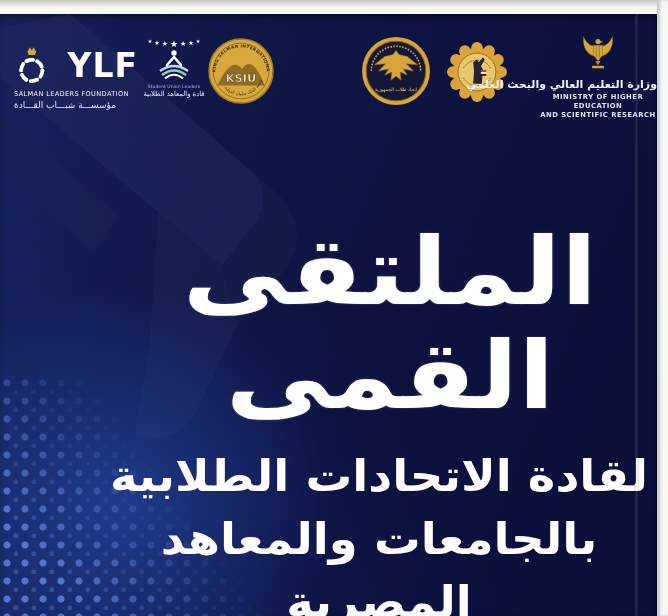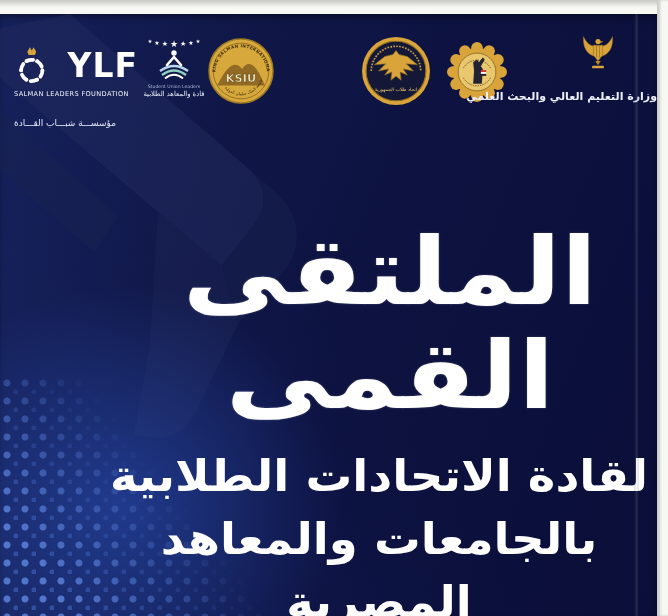--- a/index.html
+++ b/index.html
@@ -34,36 +34,36 @@
   }
   .crease{ position:absolute; left:634px; top:0; width:5px; height:602px; opacity:.45;
     background:linear-gradient(90deg, rgba(0,0,0,.3), rgba(170,185,225,.35) 50%, rgba(0,0,0,.25)); }
   
   .logo-bar{ position:absolute; left:0; top:0; width:657px; height:120px; }
   .logo{ position:absolute; color:#fff; text-align:center; }
   .ylf{ left:14px; top:30px; width:124px; text-align:left; }
   .ylf-row{ display:flex; align-items:center; gap:18px; }
   .ylf-acronym{ font-size:33px; font-weight:bold; letter-spacing:1px; line-height:36px; }
   .ylf-en{ font-size:6.6px; letter-spacing:.35px; margin-top:2px; color:#f2f4fb; white-space:nowrap; }
-  .ylf-ar{ font-size:9px; margin-top:20px; color:#dfe5f5; direction:rtl; }
+  .ylf-ar{ font-size:9px; margin-top:2px; color:#dfe5f5; direction:rtl; }
   .sul{ left:138px; top:22px; width:72px; }
   .stars{ height:13px; display:flex; justify-content:center; align-items:flex-end; gap:2px; color:#fff; }
   .stars span{ display:inline-block; line-height:1; }
   .s1{ font-size:5px; transform:translateY(-5px);} .s2{ font-size:6px; transform:translateY(-3px);}
   .s3{ font-size:7px; transform:translateY(-1px);} .s4{ font-size:9px; }
   .sul-en{ font-size:4.6px; color:#aab8dc; margin-top:1px; white-space:nowrap; }
   .sul-ar{ font-size:6.8px; color:#e9eef9; direction:rtl; margin-top:1px; }
   .ksiu{ left:206px; top:24px; width:70px; }
   .sas{ left:283px; top:22px; width:70px; }
   .sas-l1{ font-size:6.4px; color:#f0e6cf; direction:rtl; margin-top:2px; white-space:nowrap; }
   .sas-l2{ font-size:4.8px; color:#d8dcec; direction:rtl; margin-top:1px; white-space:nowrap; }
   .rep{ left:359px; top:22px; width:74px; }
   .ros{ left:440px; top:27px; width:74px; }
   .min{ left:539px; top:18px; width:118px; }
-  .min-ar{ font-size:11px; font-weight:bold; color:#eef1fa; direction:rtl; margin-top:14px; white-space:nowrap; }
+  .min-ar{ font-size:11px; font-weight:bold; color:#eef1fa; direction:rtl; margin-top:2px; white-space:nowrap; }
   .min-en{ font-size:6.8px; font-weight:bold; color:#dfe4f2; letter-spacing:.5px; line-height:9px; margin-top:2px; }
   
   .main-title{ position:absolute; left:128px; top:206px; width:524px; text-align:center;
     direction:rtl; color:#ffffff; font-weight:bold; }
   .main-title .t{ font-size:94px; line-height:104px; transform:scaleX(1.12); transform-origin:center;
     text-shadow:0 0 2px rgba(255,255,255,.25); }
   .subtitle{ position:absolute; left:103px; top:430px; width:552px; text-align:center;
     direction:rtl; color:#ffffff; font-weight:bold; }
   .subtitle .s{ font-size:44px; line-height:63px; transform:scaleX(1.06); transform-origin:center; }
   svg text{ font-family:"DejaVu Sans", sans-serif; }
@@ -190,20 +190,24 @@
           <path d="M17,27 C8,25 3,17 4,5 C8,13 12,16 17,15 Z" fill="#d9a53a" stroke="#8a6a20" stroke-width="0.5"></path>
           <path d="M23,27 C32,25 37,17 36,5 C32,13 28,16 23,15 Z" fill="#d9a53a" stroke="#8a6a20" stroke-width="0.5"></path>
           <circle cx="20" cy="10.5" r="2.8" fill="#d9a53a"></circle>
           <path d="M22,9.5 l4,1.2 l-4,1.6 Z" fill="#b8882a"></path>
           <path d="M15,14.5 h10 v11 l-5,6.5 l-5,-6.5 Z" fill="#d9a53a" stroke="#8a6a20" stroke-width="0.6"></path>
           <path d="M18.3,15 v13 M21.7,15 v13" stroke="#8a6a20" stroke-width="0.7" fill="none"></path>
           <rect x="13.5" y="37" width="13" height="3" rx="1" fill="#d9a53a"></rect>
           <path d="M17,32 h6 l-3,4.5 Z" fill="#b8882a"></path>
         </svg>
         <div class="min-ar">وزارة التعليم العالي والبحث العلمي</div>
+        <div class="min-en">
+          <div>MINISTRY OF HIGHER EDUCATION</div>
+          <div>AND SCIENTIFIC RESEARCH</div>
+        </div>
       </div>
     </div>
 
     <div class="main-title">
       <div class="t">الملتقى</div>
       <div class="t">القمى</div>
     </div>
 
     <div class="subtitle">
       <div class="s">لقادة الاتحادات الطلابية</div>

